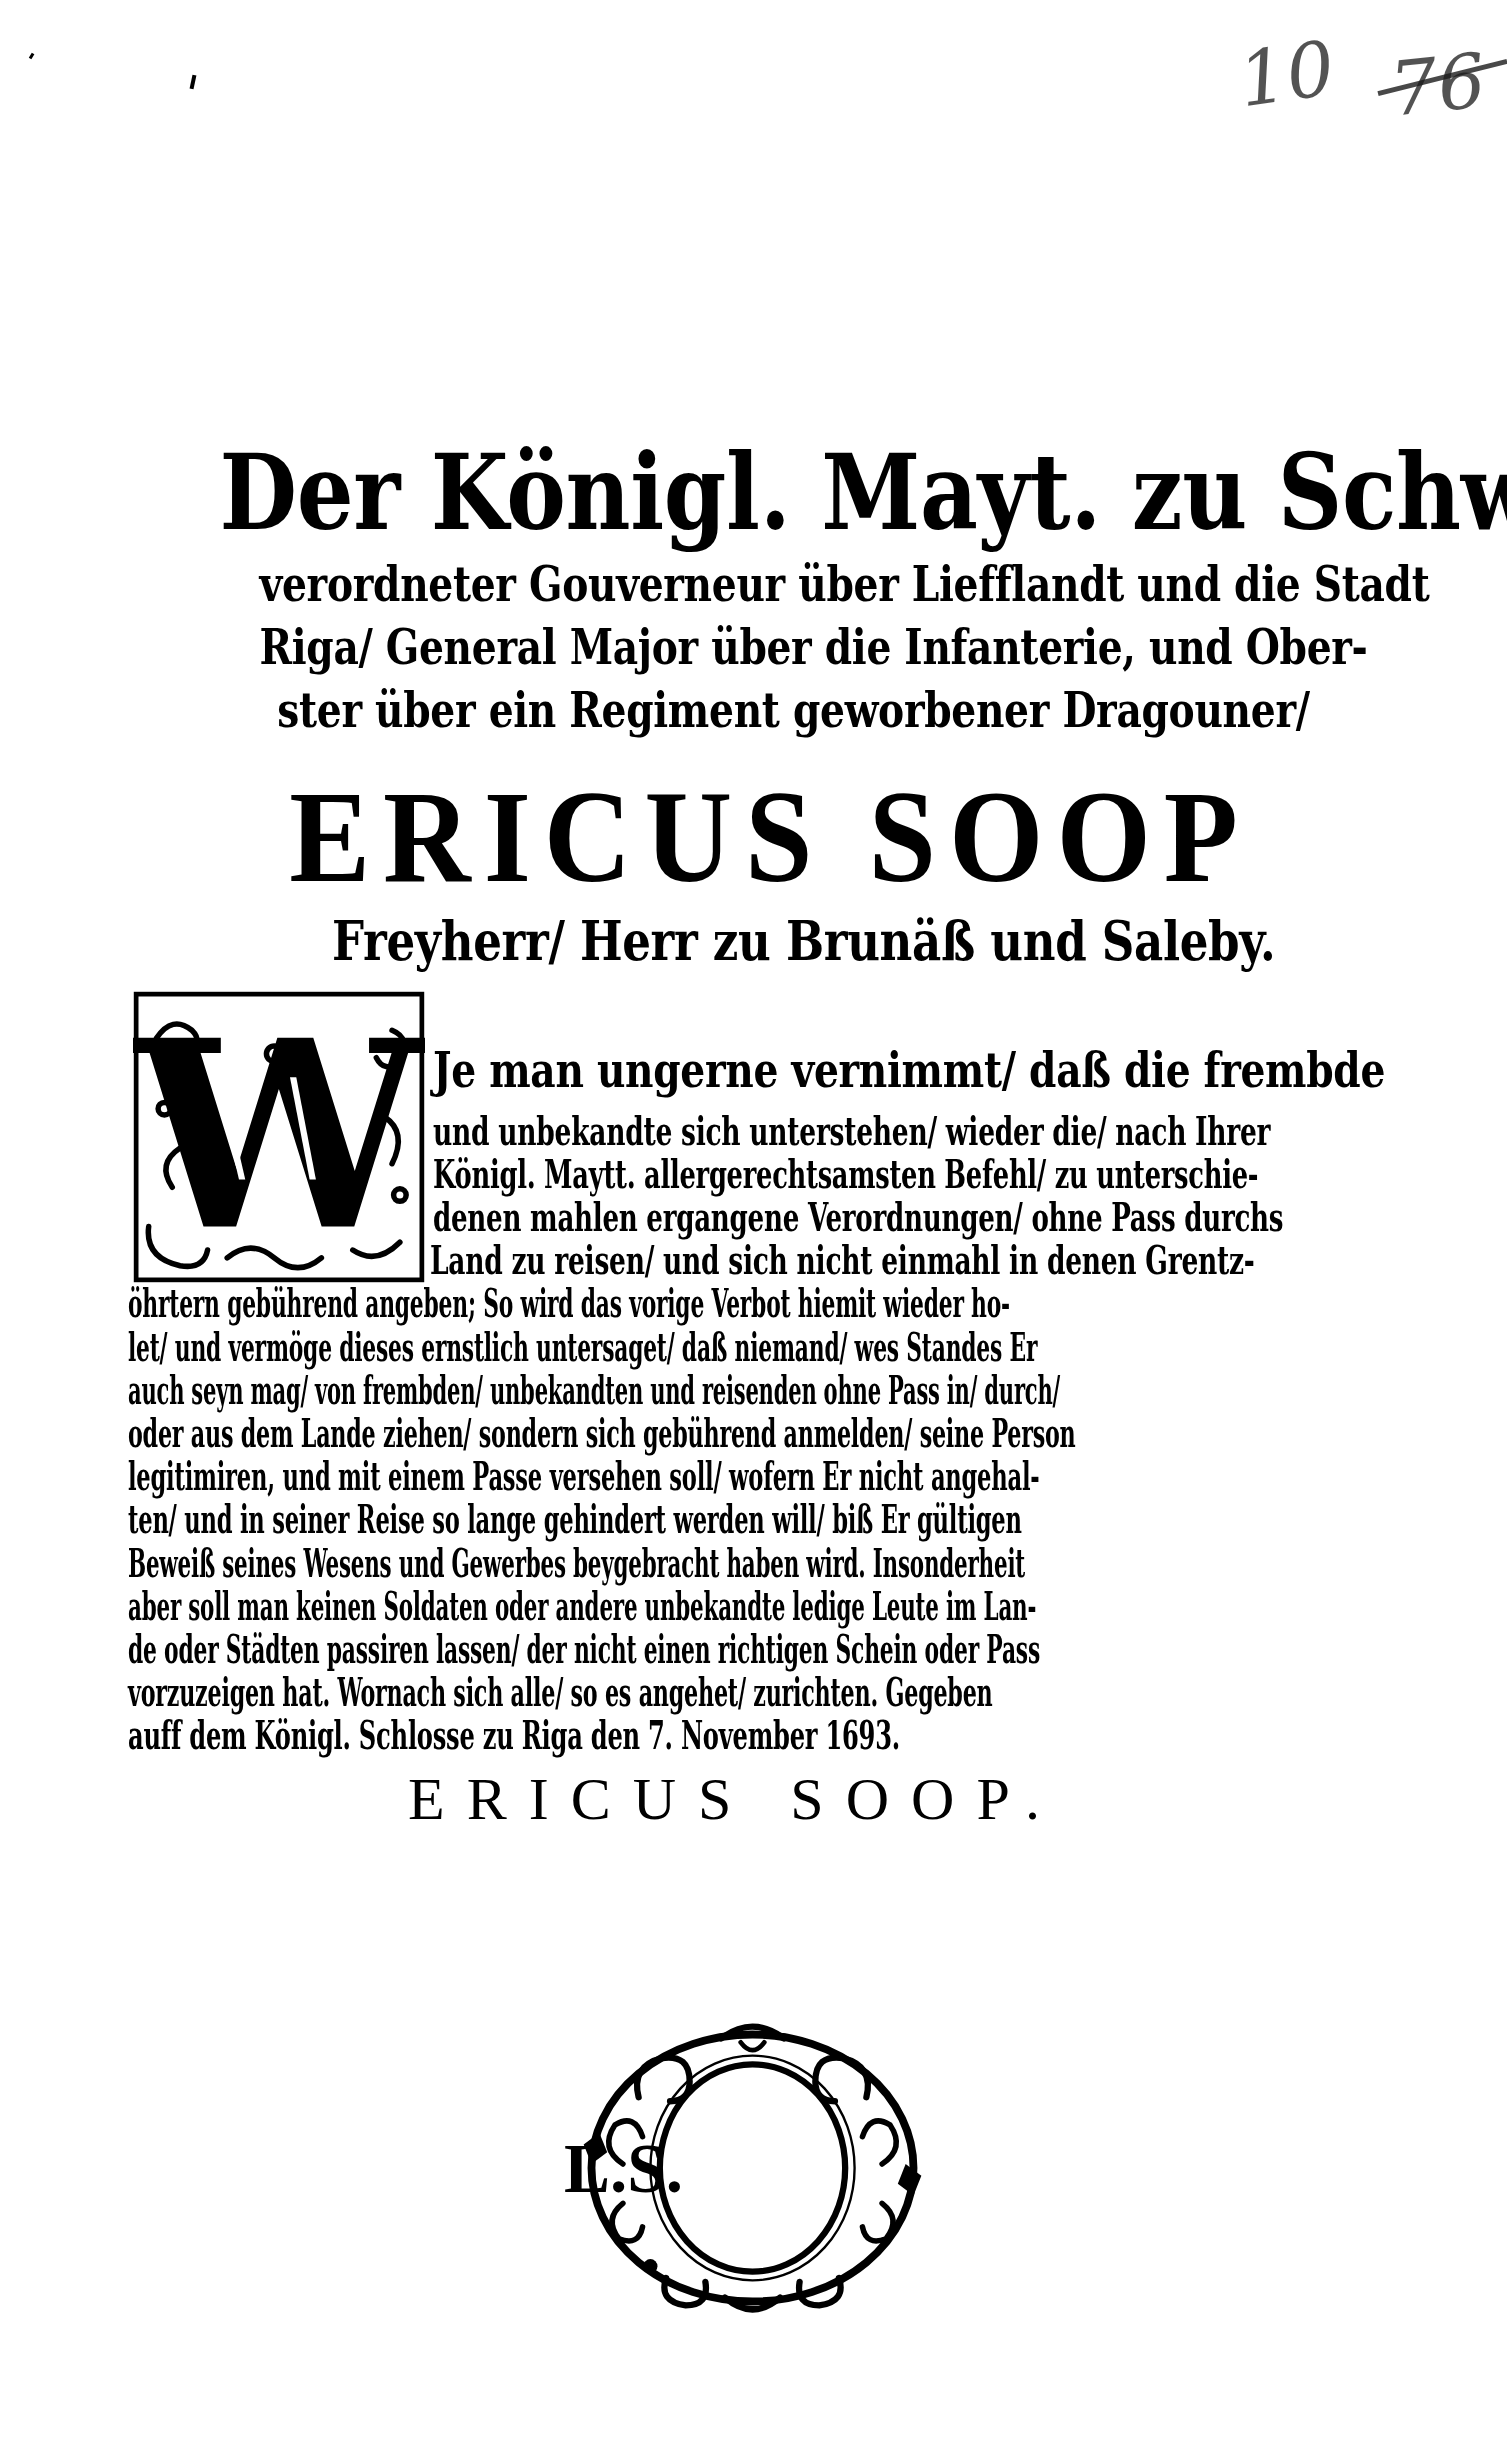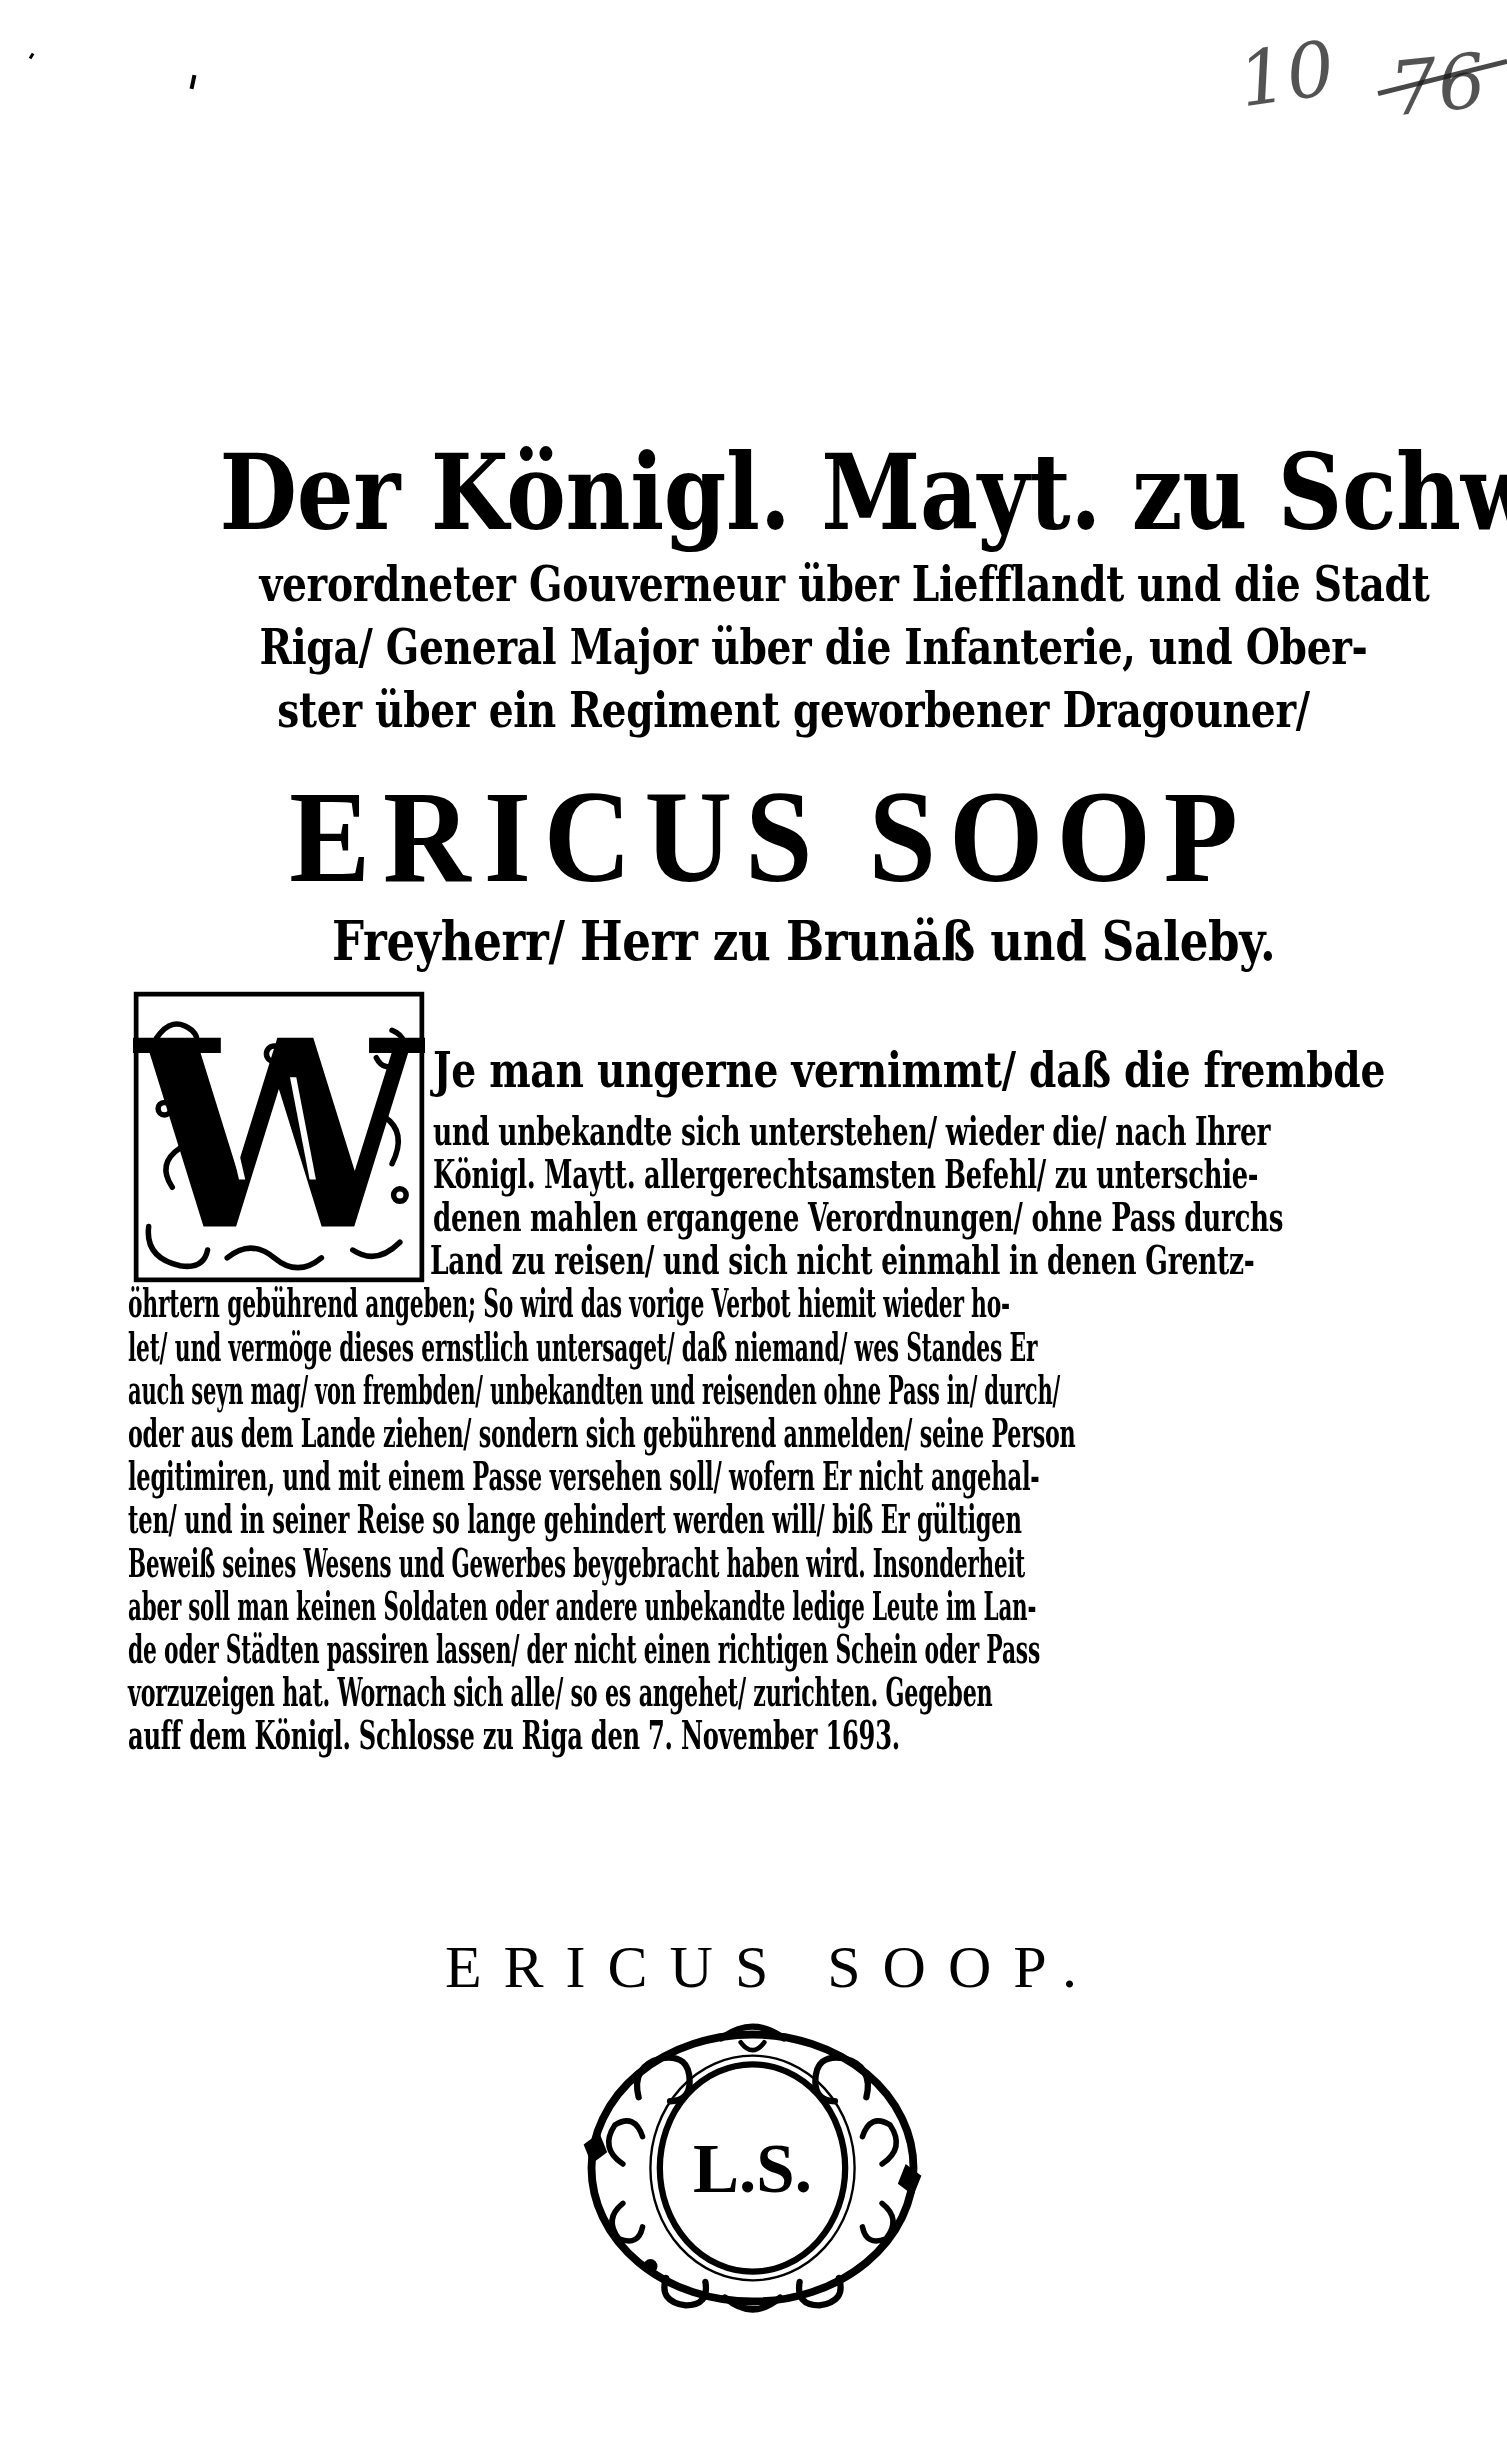--- a/index.html
+++ b/index.html
@@ -61,29 +61,29 @@
   }
   .initial svg { width: 100%; height: 100%; display: block; }
 
   .body-line {
     position: absolute; white-space: nowrap; font-size: 39px; line-height: 44px;
     transform-origin: left center;
   }
   .first-line { font-size: 49px; }
 
   .sig {
-    position: absolute; left: 408px; width: 691px; text-align: right; top: 1932px;
+    position: absolute; left: 408px; width: 691px; text-align: left; top: 1764px;
     font-size: 60px; line-height: 71px; letter-spacing: 22px;
     font-family: "Liberation Serif", "DejaVu Serif", serif;
   }
 
   .seal { position: absolute; left: 564px; top: 2007px; width: 377px; height: 322px; }
   .seal svg { width: 100%; height: 100%; display: block; }
   .seal-label {
-    position: absolute; left: 0; width: 100%; top: 127px; text-align: center;
+    position: absolute; left: 0; width: 100%; top: 127px; text-align: left;
     font-size: 69px; line-height: 71px; font-family: "Liberation Serif", serif; font-weight: bold;
   }
 </style>
 </head>
 <body>
 
 <div class="hand hand-1">10</div>
 <div class="hand hand-2">76</div>
 <div class="hand-strike"></div>
 <div class="speck" style="left:30px;top:53px;width:3.1px;height:6.3px;transform:rotate(30deg);"></div>

